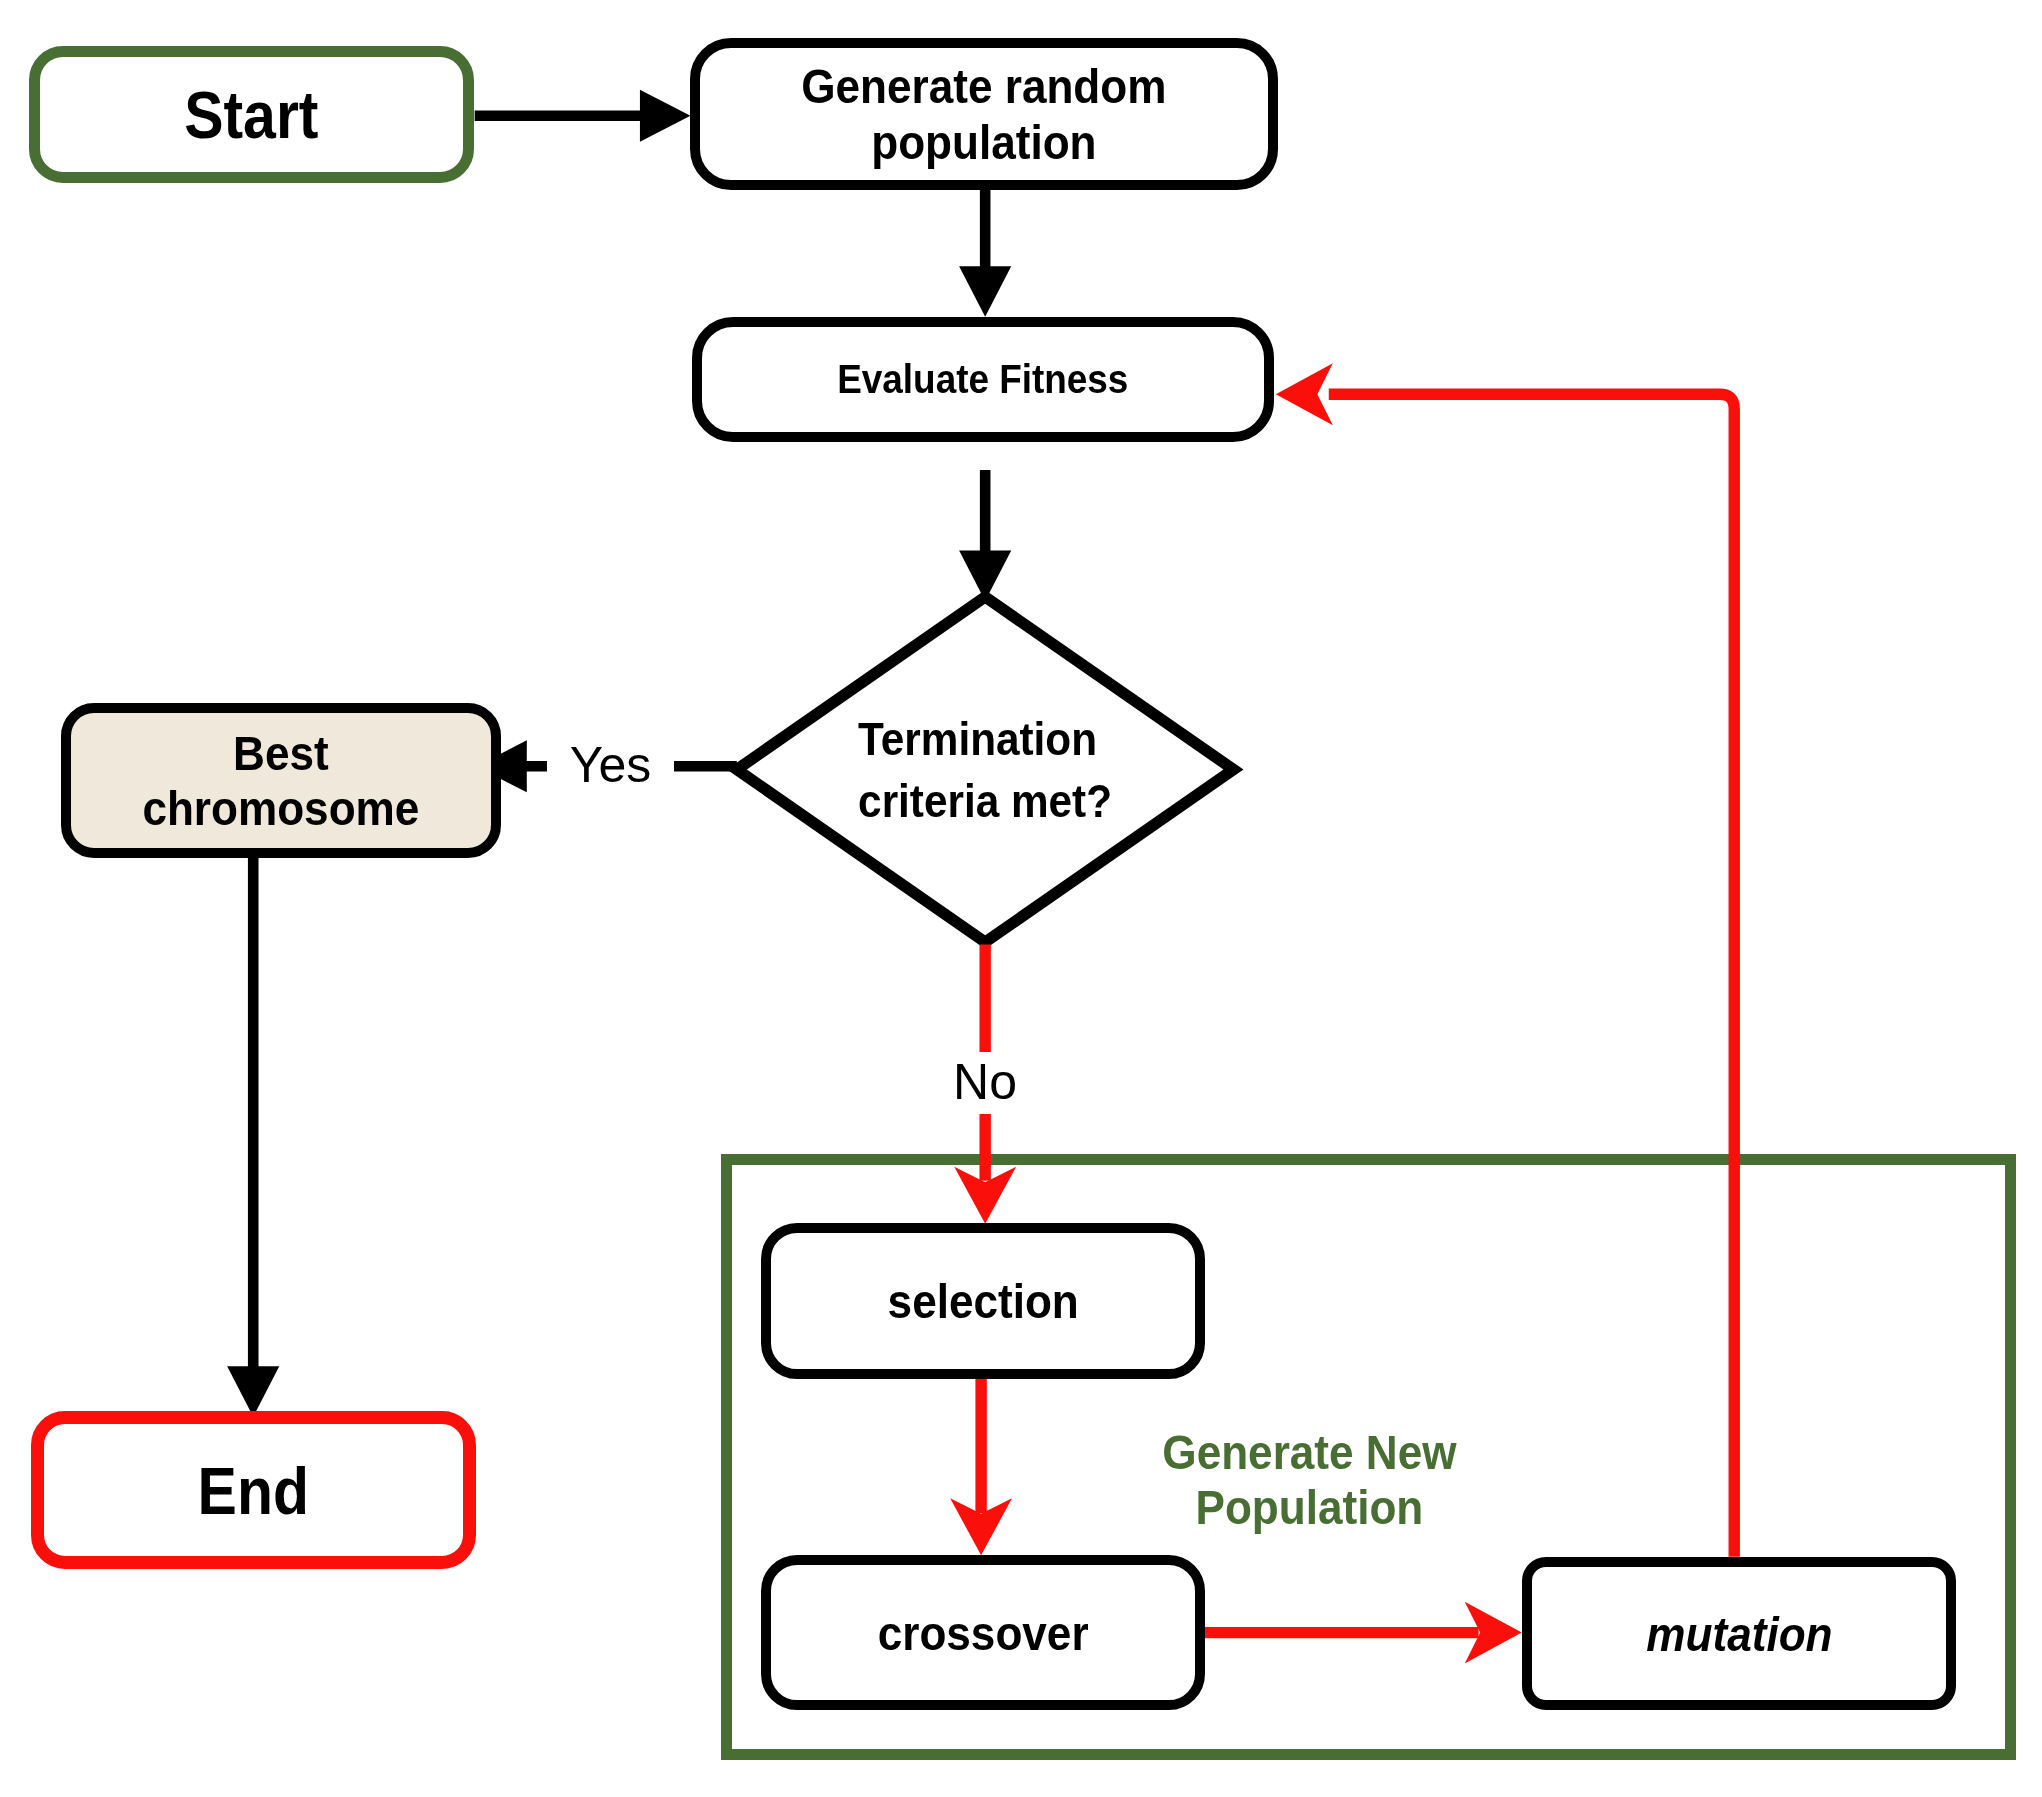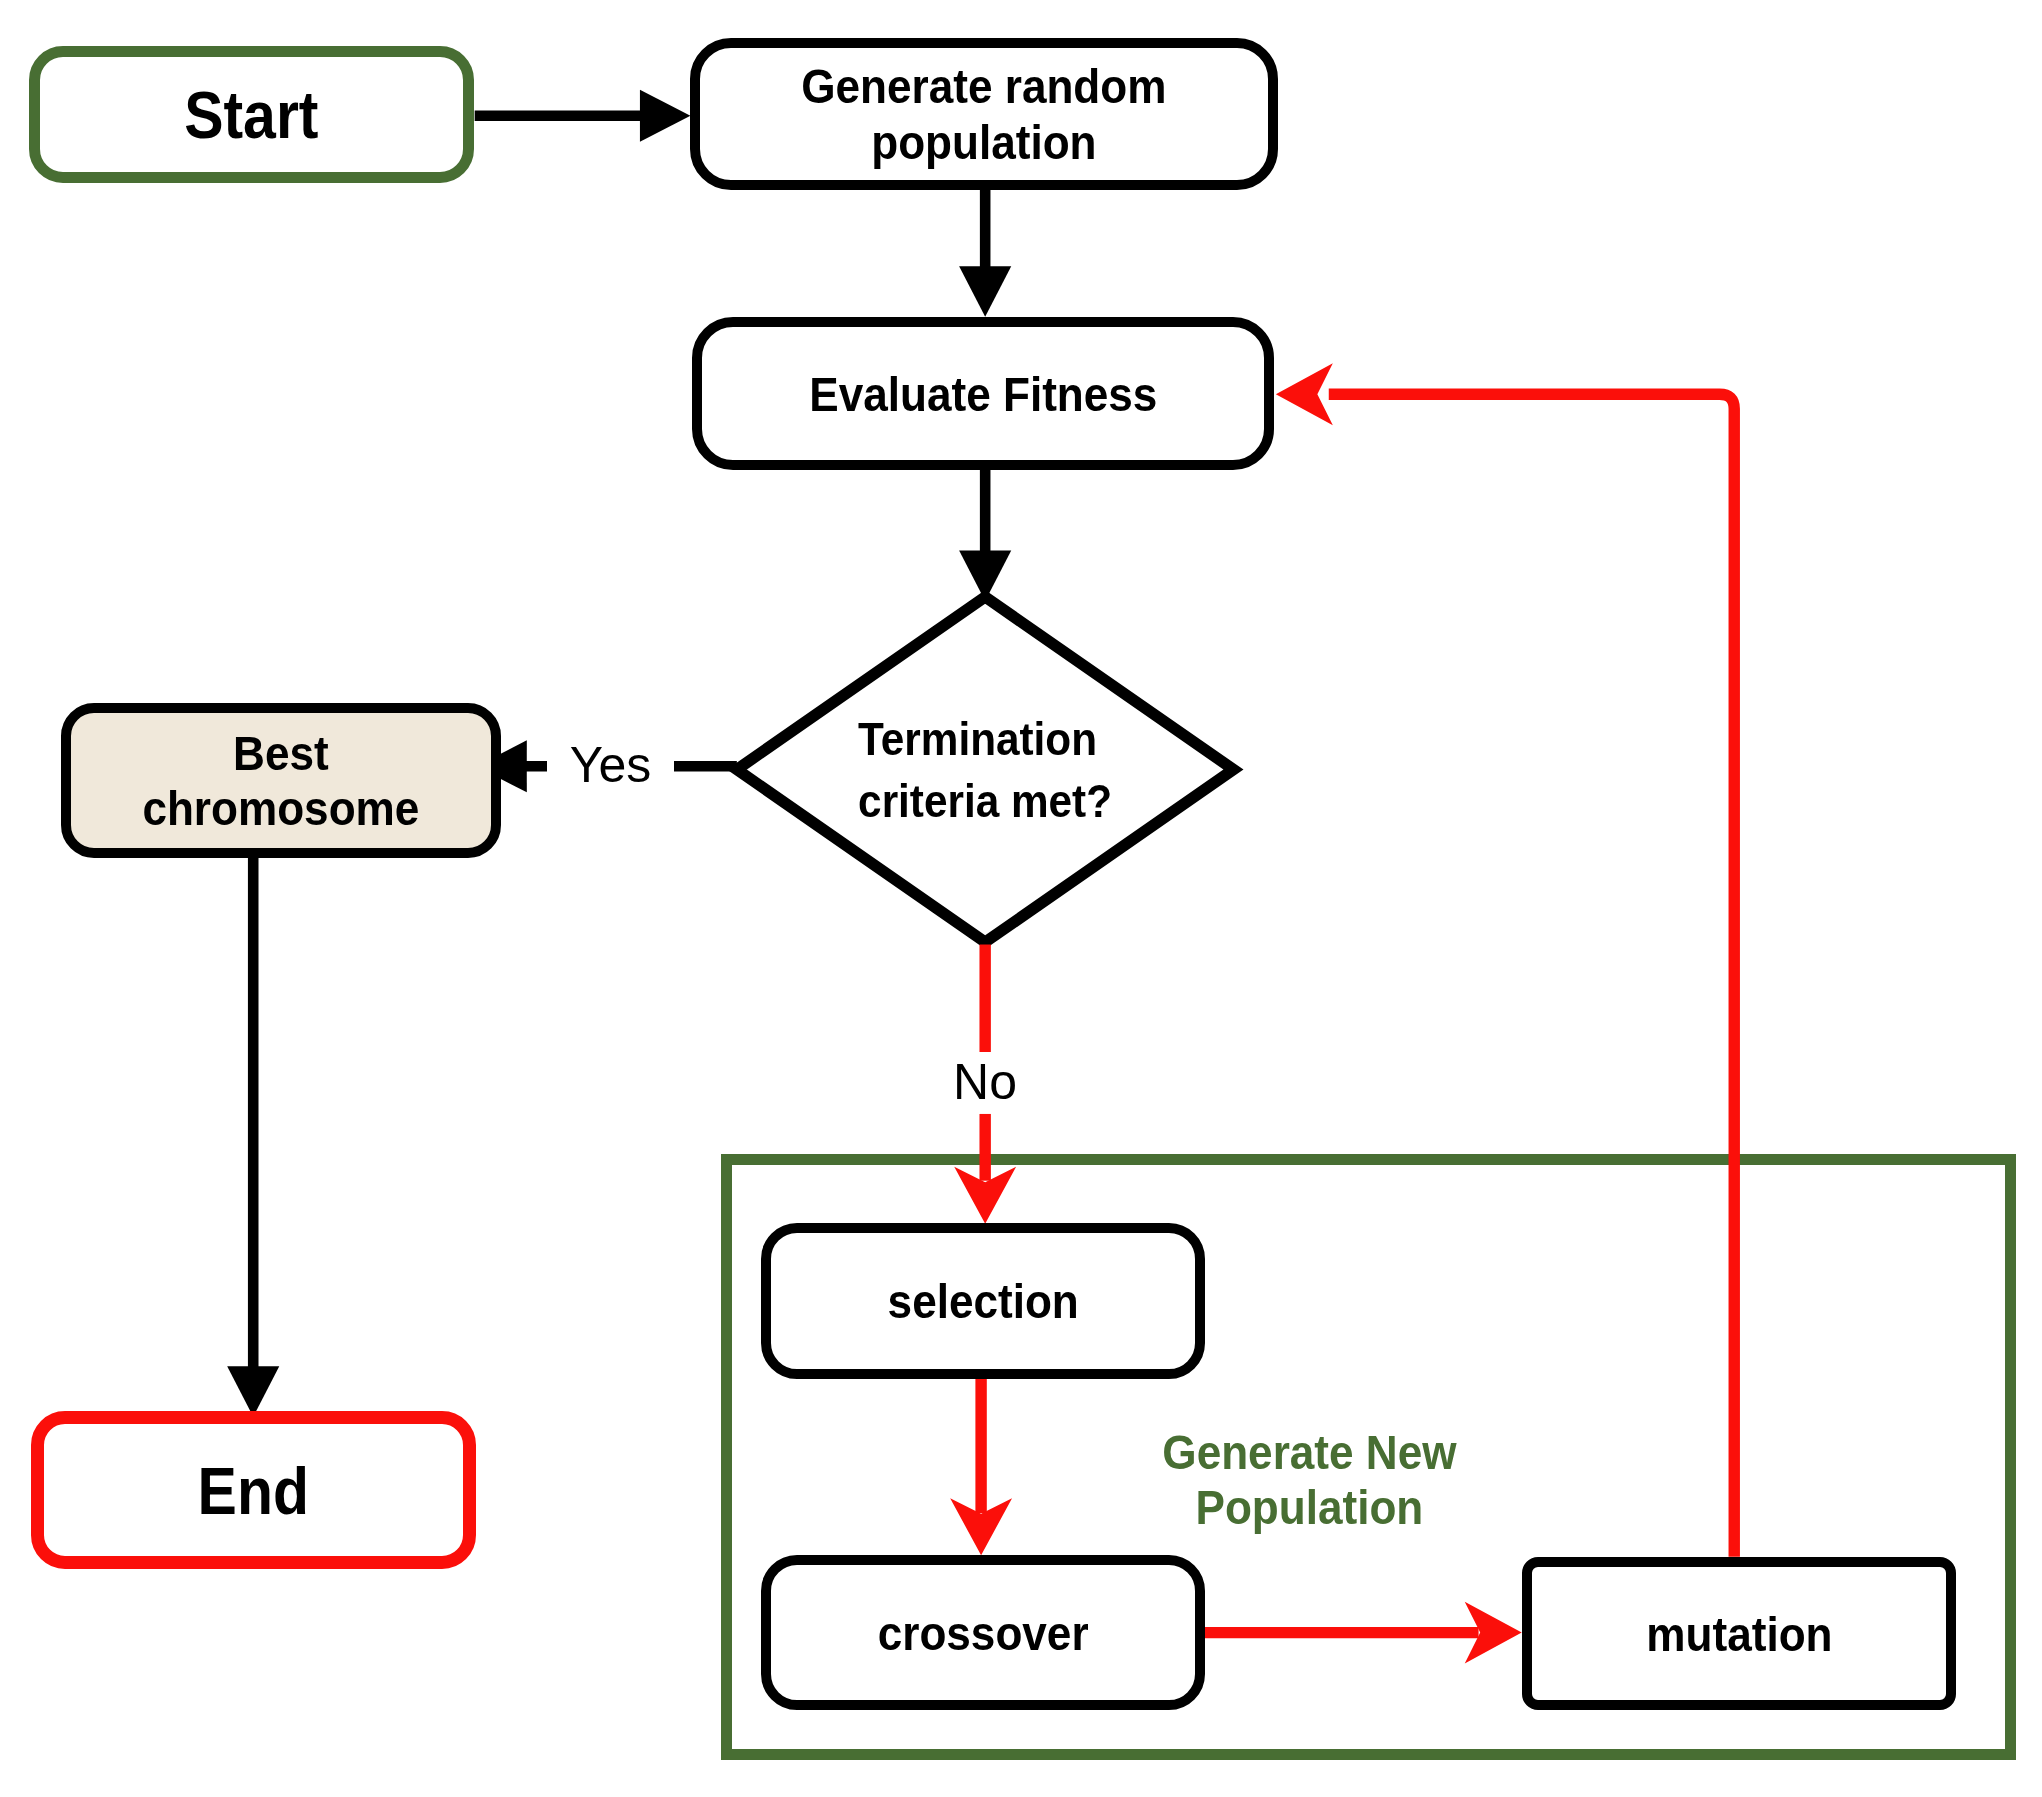--- a/index.html
+++ b/index.html
@@ -55,22 +55,22 @@
     left: 29px; top: 46px; width: 445px; height: 137px;
     border: 11.4px solid var(--green);
     border-radius: 34px;
     font-size: 67px;
   }
   #node-generate {
     left: 690px; top: 38px; width: 588px; height: 152px;
     font-size: 49px; line-height: 1.15; border-radius: 41px;
   }
   #node-evaluate {
-    left: 692px; top: 317px; width: 582px; height: 153px;
-    font-size: 49px; border-radius: 41px;
+    left: 692px; top: 317px; width: 582px; height: 125px;
+    font-size: 41px; border-radius: 41px;
   }
   #node-best {
     left: 33px; top: 703px; width: 440px; height: 155px;
     background: var(--tan);
     font-size: 49px; line-height: 1.12; border-radius: 33px; margin-left: 28px;
   }
   #node-end {
     left: 31px; top: 1411px; width: 445px; height: 158px;
     border: 13px solid var(--red);
     border-radius: 34px;
@@ -79,21 +79,21 @@
   #node-selection {
     left: 761px; top: 1223px; width: 444px; height: 156px;
     font-size: 49px; border-radius: 36px;
   }
   #node-crossover {
     left: 761px; top: 1555px; width: 444px; height: 155px;
     font-size: 49px; border-radius: 36px;
   }
   #node-mutation {
     left: 1522px; top: 1557px; width: 434px; height: 153px;
-    font-size: 49px; border-radius: 16px;
+    font-size: 49px; border-radius: 24px; font-style: italic;
   }
   
   #diamond-label {
     position: absolute;
     left: 774px; top: 696px; width: 423px; height: 147px;
     display: flex; align-items: center; justify-content: center;
     text-align: left;
     font-size: 47px; font-weight: bold; line-height: 1.3;
     white-space: pre-line;
     z-index: 2; color: var(--ink);

